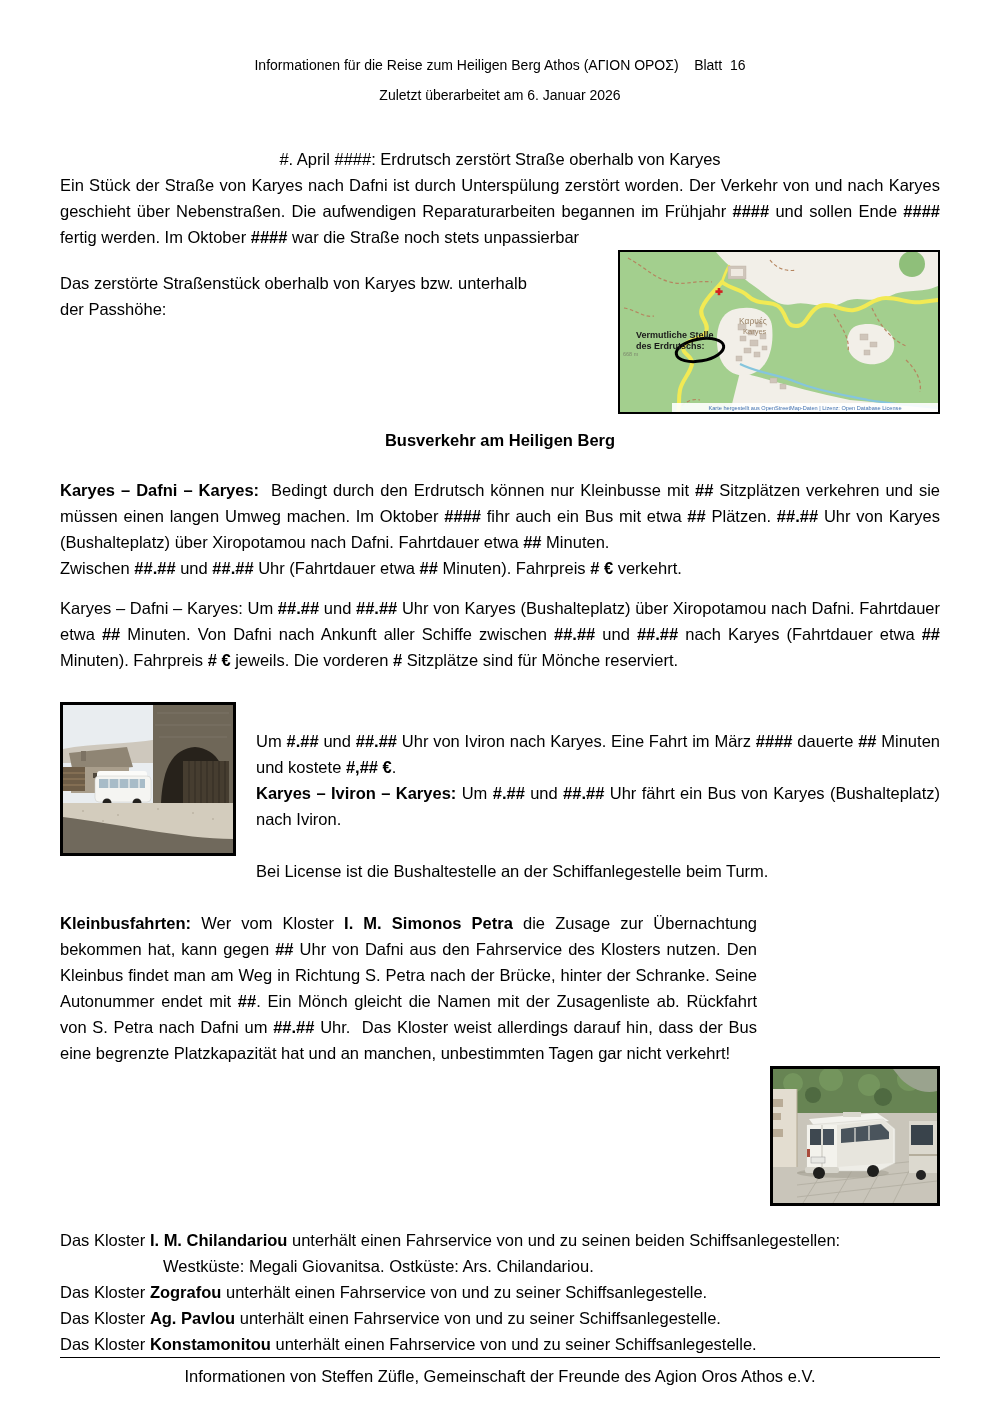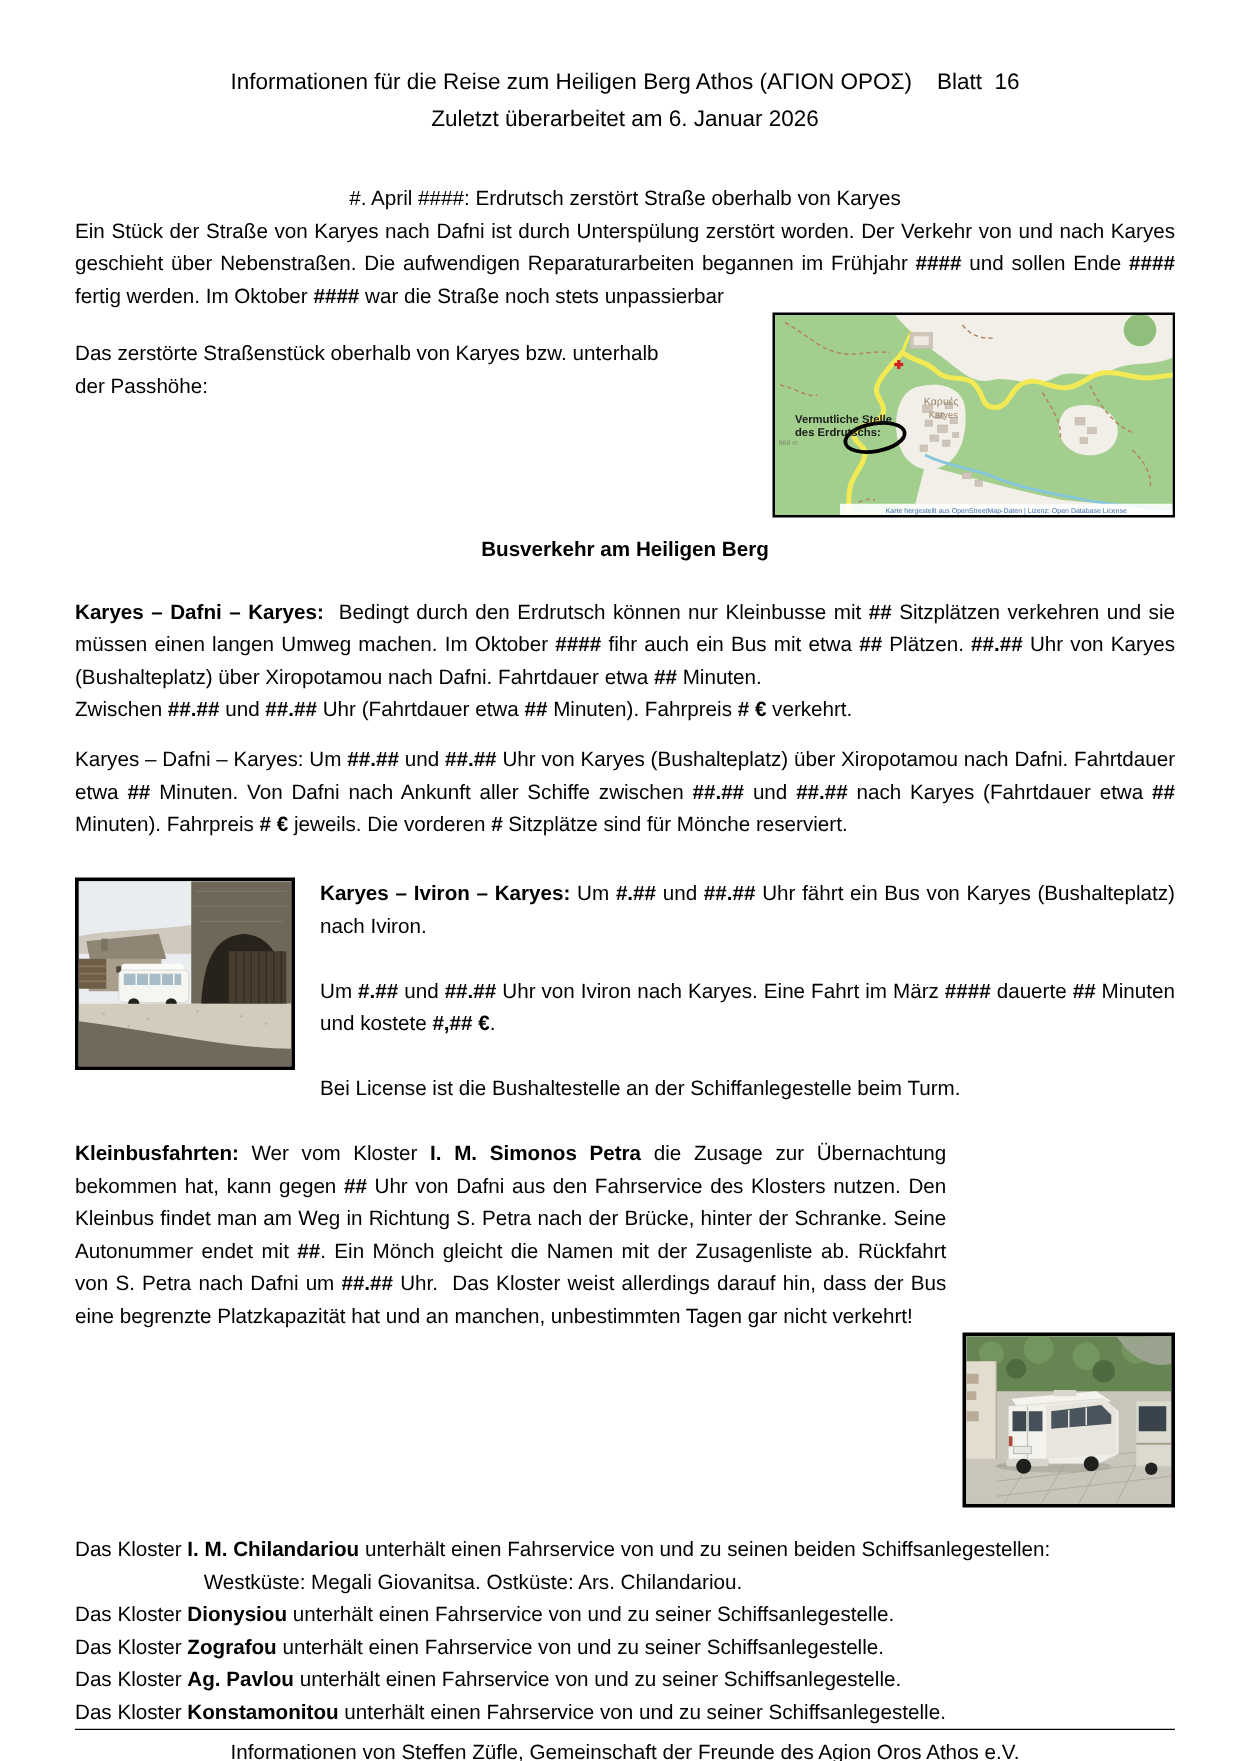--- a/index.html
+++ b/index.html
@@ -5,21 +5,21 @@
   html,body{margin:0;padding:0;}
   body{
     width:996px;height:1409px;background:#ffffff;color:#000;
     font-family:"Liberation Sans","DejaVu Sans",sans-serif;
     font-size:16.5px;line-height:26px;overflow:hidden;
   }
   .page{box-sizing:border-box;width:996px;height:1409px;
     padding:50px 56px 0 60px;display:flex;flex-direction:column;}
   .b{font-weight:700;}
   .rich{white-space:pre-wrap;}
-  .doc-title{text-align:center;font-size:18px;line-height:30px;white-space:pre-wrap;}
+  .doc-title{text-align:center;font-size:14px;line-height:30px;white-space:pre-wrap;}
   .sec-heading{font-weight:400;text-align:center;margin-top:36px;}
   .para{text-align:justify;}
   .row{display:flex;}
   .map-caption{width:470px;padding-top:20px;}
   .map-frame{margin-left:auto;border:2px solid #000;line-height:0;align-self:flex-start;}
   .bus-heading{font-weight:700;text-align:center;margin-top:13px;}
   .mt1{margin-top:24px;}
   .mt2{margin-top:14px;}
   .photo-frame{border:3px solid #000;line-height:0;align-self:flex-start;}
   .iviron-row{margin-top:29px;}
@@ -167,22 +167,22 @@
             <circle cx="55" cy="110" r="1"></circle>
             <circle cx="95" cy="104" r="1"></circle>
           <circle cx="130" cy="108" r="1"></circle>
             <circle cx="40" cy="116" r="1"></circle>
             <circle cx="150" cy="114" r="1"></circle>
         </g>
         <path d="M0,148 L0,112 C50,118 120,134 170,134 L170,148 Z" fill="#70695c"></path>
       </svg>
     </div>
     <div class="iviron-text">
+      <div class="para rich sp"><span>Um </span><span class="b">#.##</span><span> und </span><span class="b">##.##</span><span> Uhr von Iviron nach Karyes. Eine Fahrt im März </span><span class="b">####</span><span> dauerte </span><span class="b">##</span><span> Minuten und kostete </span><span class="b">#,## €</span><span>.</span></div>
       <div class="para rich"><span class="b">Karyes – Iviron – Karyes:</span><span> Um </span><span class="b">#.##</span><span> und </span><span class="b">##.##</span><span> Uhr fährt ein Bus von Karyes (Bus­halteplatz) nach Iviron.</span></div>
-      <div class="para rich sp"><span>Um </span><span class="b">#.##</span><span> und </span><span class="b">##.##</span><span> Uhr von Iviron nach Karyes. Eine Fahrt im März </span><span class="b">####</span><span> dauerte </span><span class="b">##</span><span> Minuten und kostete </span><span class="b">#,## €</span><span>.</span></div>
       <div class="rich sp"><span>Bei License ist die Bushaltestelle an der Schiffanlegestelle beim Turm.</span></div>
     </div>
   </div>
 
   <div class="row klein-row">
     <div class="klein-text para rich"><span class="b">Kleinbusfahrten:</span><span> Wer vom Kloster </span><span class="b">I. M. Simonos Petra</span><span> die Zusage zur Übernach­tung bekommen hat, kann gegen </span><span class="b">##</span><span> Uhr von Dafni aus den Fahrservice des Klosters nutzen. Den Kleinbus findet man am Weg in Richtung S. Petra nach der Brücke, hinter der Schranke. Seine Autonummer endet mit </span><span class="b">##</span><span>. Ein Mönch gleicht die Namen mit der Zusagenliste ab. Rückfahrt von S. Petra nach Dafni um </span><span class="b">##.##</span><span> Uhr.  Das Kloster weist allerdings darauf hin, dass der Bus eine begrenzte Platzkapazität hat und an man­chen, unbestimmten Tagen gar nicht verkehrt!</span></div>
     <div class="photo-frame klein-photo">
       <svg width="164" height="134" viewBox="0 0 164 134">
         <rect width="164" height="134" fill="#c9c5ba"></rect>
         <g>
@@ -235,21 +235,20 @@
           <path d="M136,86 H164" stroke="#a89f8d" stroke-width="1.5"></path>
           <circle cx="148" cy="106" r="5" fill="#222"></circle>
         </g>
       </svg>
     </div>
   </div>
 
   <div class="ferry-list">
     <div class="ferry-line rich"><span>Das Kloster </span><span class="b">I. M. Chilandariou</span><span> unterhält einen Fahrservice von und zu seinen beiden Schiffsanlegestellen:</span></div>
     <div class="ferry-line rich indent"><span>Westküste: Megali Giovanitsa. Ostküste: Ars. Chilandariou.</span></div>
-    <div class="ferry-line rich"><span>Das Kloster </span><span class="b">Dionysiou</span><span> unterhält einen Fahrservice von und zu seiner Schiffsanlegestelle.</span></div>
     <div class="ferry-line rich"><span>Das Kloster </span><span class="b">Zografou</span><span> unterhält einen Fahrservice von und zu seiner Schiffsanlegestelle.</span></div>
     <div class="ferry-line rich"><span>Das Kloster </span><span class="b">Ag. Pavlou</span><span> unterhält einen Fahrservice von und zu seiner Schiffsanlegestelle.</span></div>
     <div class="ferry-line rich"><span>Das Kloster </span><span class="b">Konstamonitou</span><span> unterhält einen Fahrservice von und zu seiner Schiffsanlegestelle.</span></div>
   </div>
 
   <div class="footer">
     <div class="footer-rule"></div>
     <div class="attribution">Informationen von Steffen Züfle, Gemeinschaft der Freunde des Agion Oros Athos e.V.</div>
     <div class="links">
       <a class="link"> www.athosfreunde.de</a>

